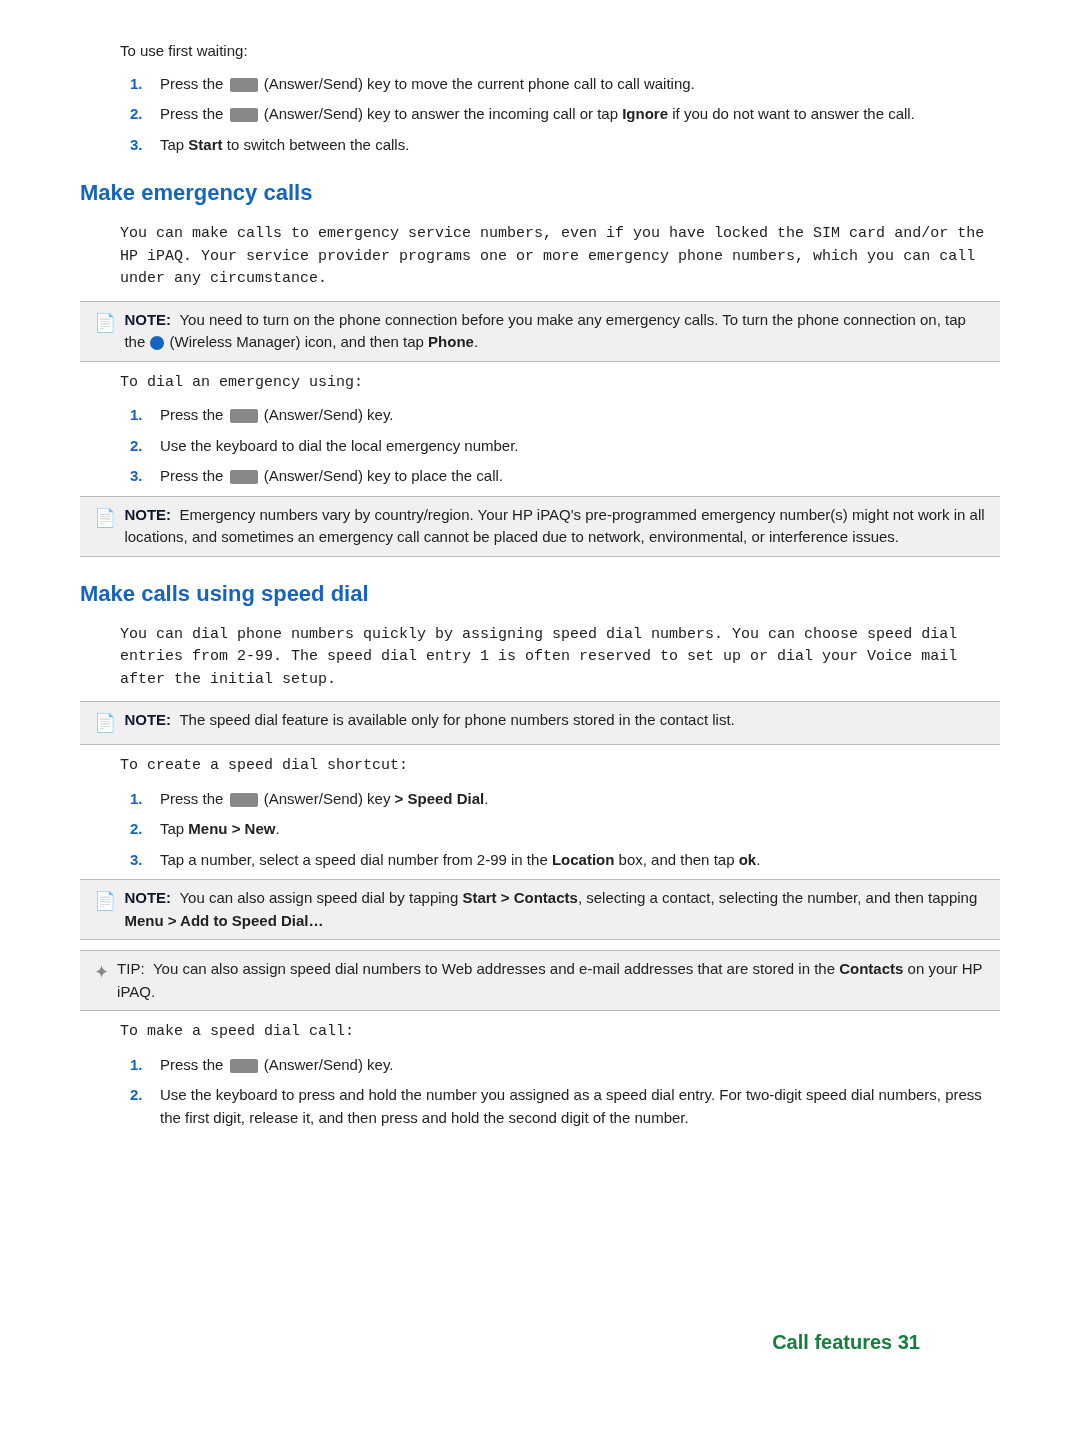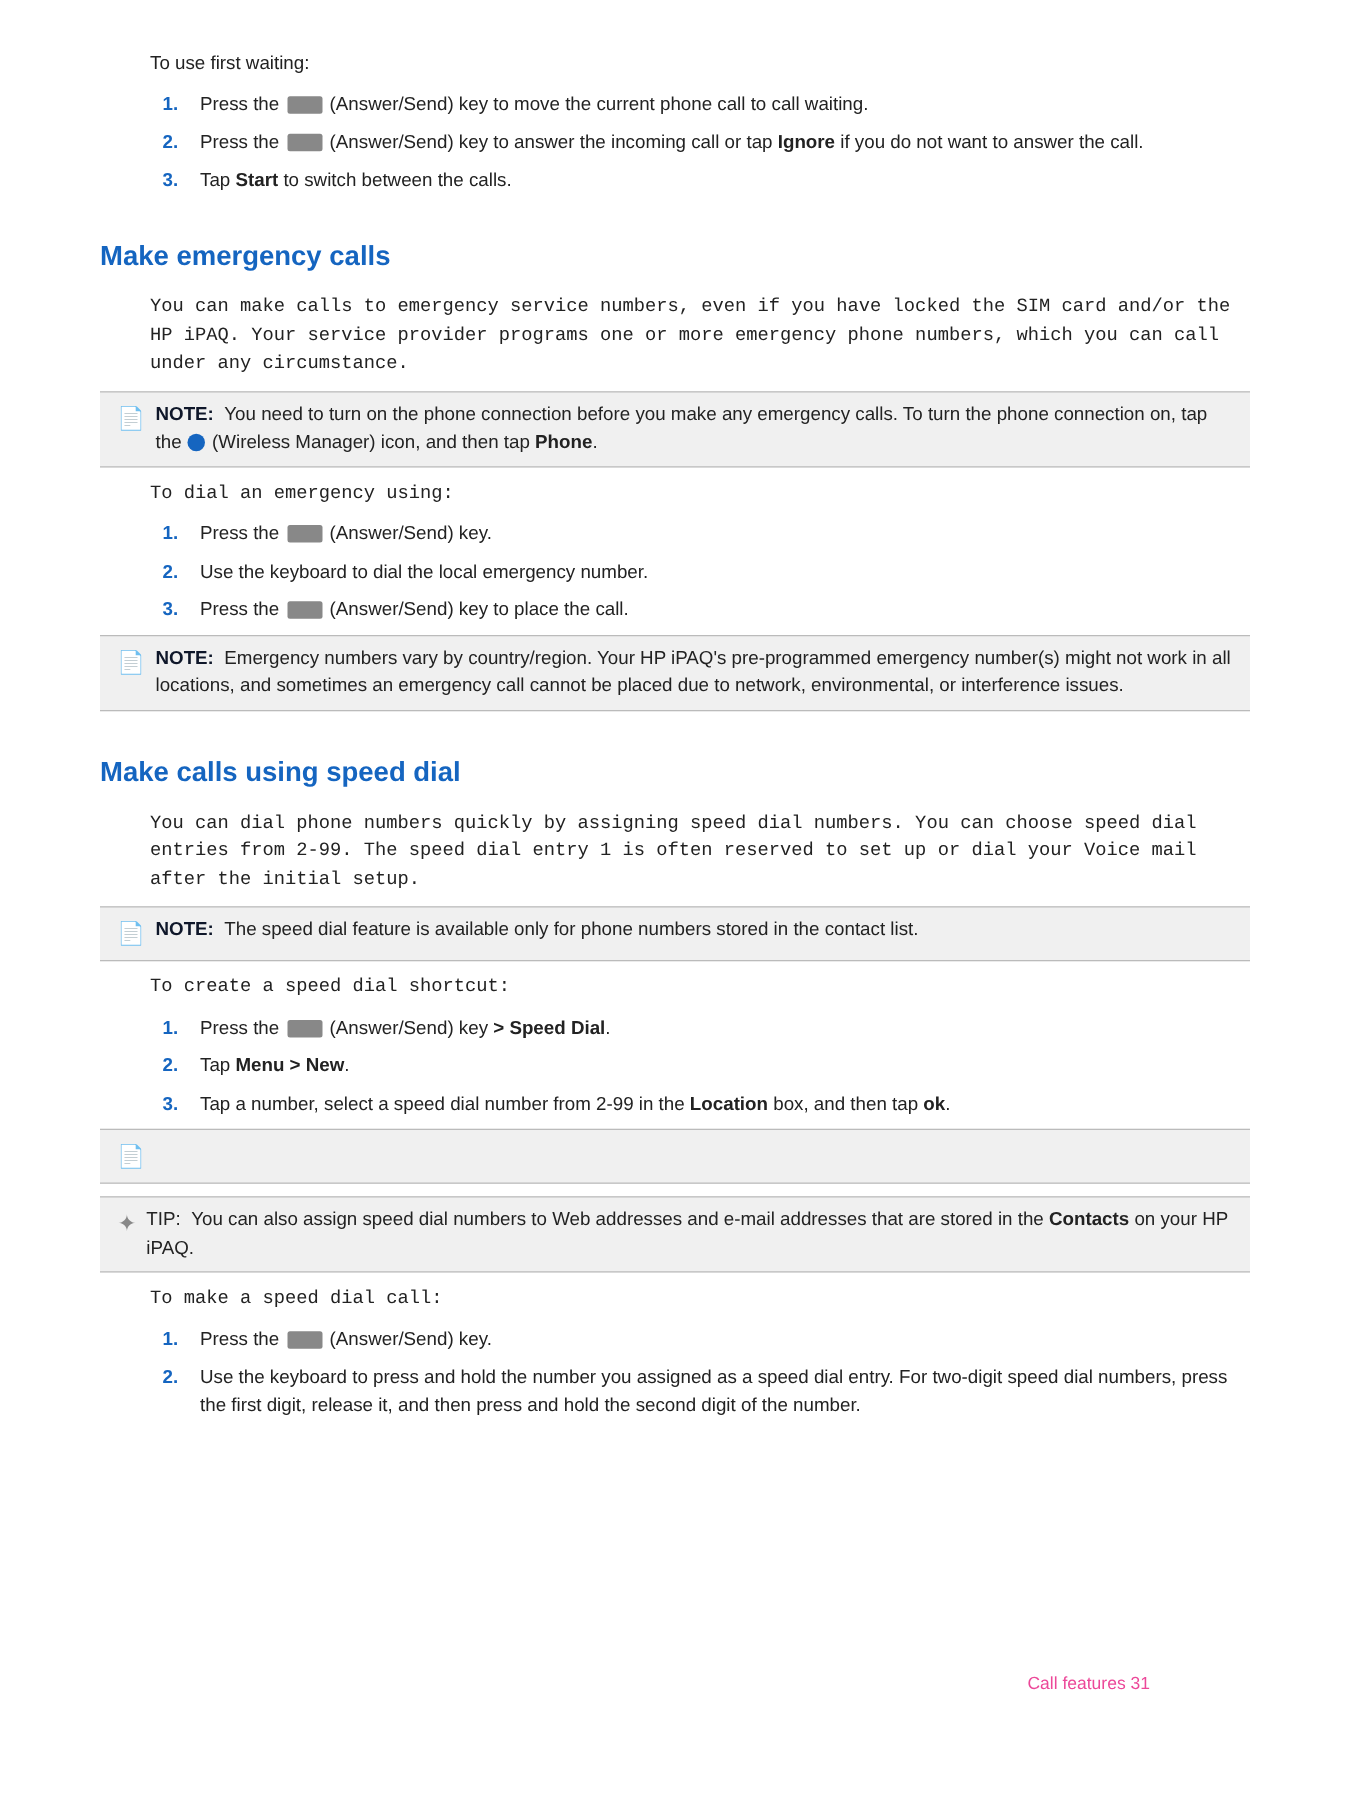--- a/index.html
+++ b/index.html
@@ -29,21 +29,21 @@
     .numbered-list li .num {
       color: #1565c0;
       font-weight: bold;
       position: absolute;
       left: -30px;
     }
     .section-heading {
       color: #1565c0;
       font-size: 22px;
       font-weight: bold;
-      margin-top: 32px;
+      margin-top: 20px;
       margin-bottom: 14px;
       border-bottom: none;
     }
     .body-para {
       margin-left: 40px;
       margin-bottom: 10px;
       font-family: Liberation Mono, monospace;
     }
     .note-box {
       background: #f0f0f0;
@@ -103,22 +103,23 @@
       background: #1565c0;
       border-radius: 50%;
       vertical-align: middle;
       margin: 0 1px;
     }
     b { font-weight: bold; }
     .footer {
       position: absolute;
       bottom: 40px;
       right: 80px;
-      color: #ec4899;
-      font-size: 14px;
+      color: #15803d;
+      font-size: 20px;
+      font-weight: bold;
     }
     .page-wrap {
       position: relative;
       min-height: 1357px;
     }
   </style>
 </head>
 <body>
 
 <div class="page-wrap">
@@ -198,20 +199,23 @@
       Tap <b>Menu &gt; New</b>.
     </li>
     <li>
       <span class="num">3.</span>
       Tap a number, select a speed dial number from 2-99 in the <b>Location</b> box, and then tap <b>ok</b>.
     </li>
   </ul>
 
   <div class="note-box">
     <span class="note-icon">📄</span>
+    <span>
+      <span class="note-label">NOTE:</span>&nbsp;&nbsp;You can also assign speed dial by tapping <b>Start &gt; Contacts</b>, selecting a contact, selecting the number, and then tapping <b>Menu &gt; Add to Speed Dial…</b>
+    </span>
   </div>
 
   <div class="tip-box">
     <span class="tip-icon">✦</span>
     <span>
       <span class="tip-label">TIP:</span>&nbsp;&nbsp;You can also assign speed dial numbers to Web addresses and e-mail addresses that are stored in the <b>Contacts</b> on your HP iPAQ.
     </span>
   </div>
 
   <p class="body-para">To make a speed dial call:</p>

